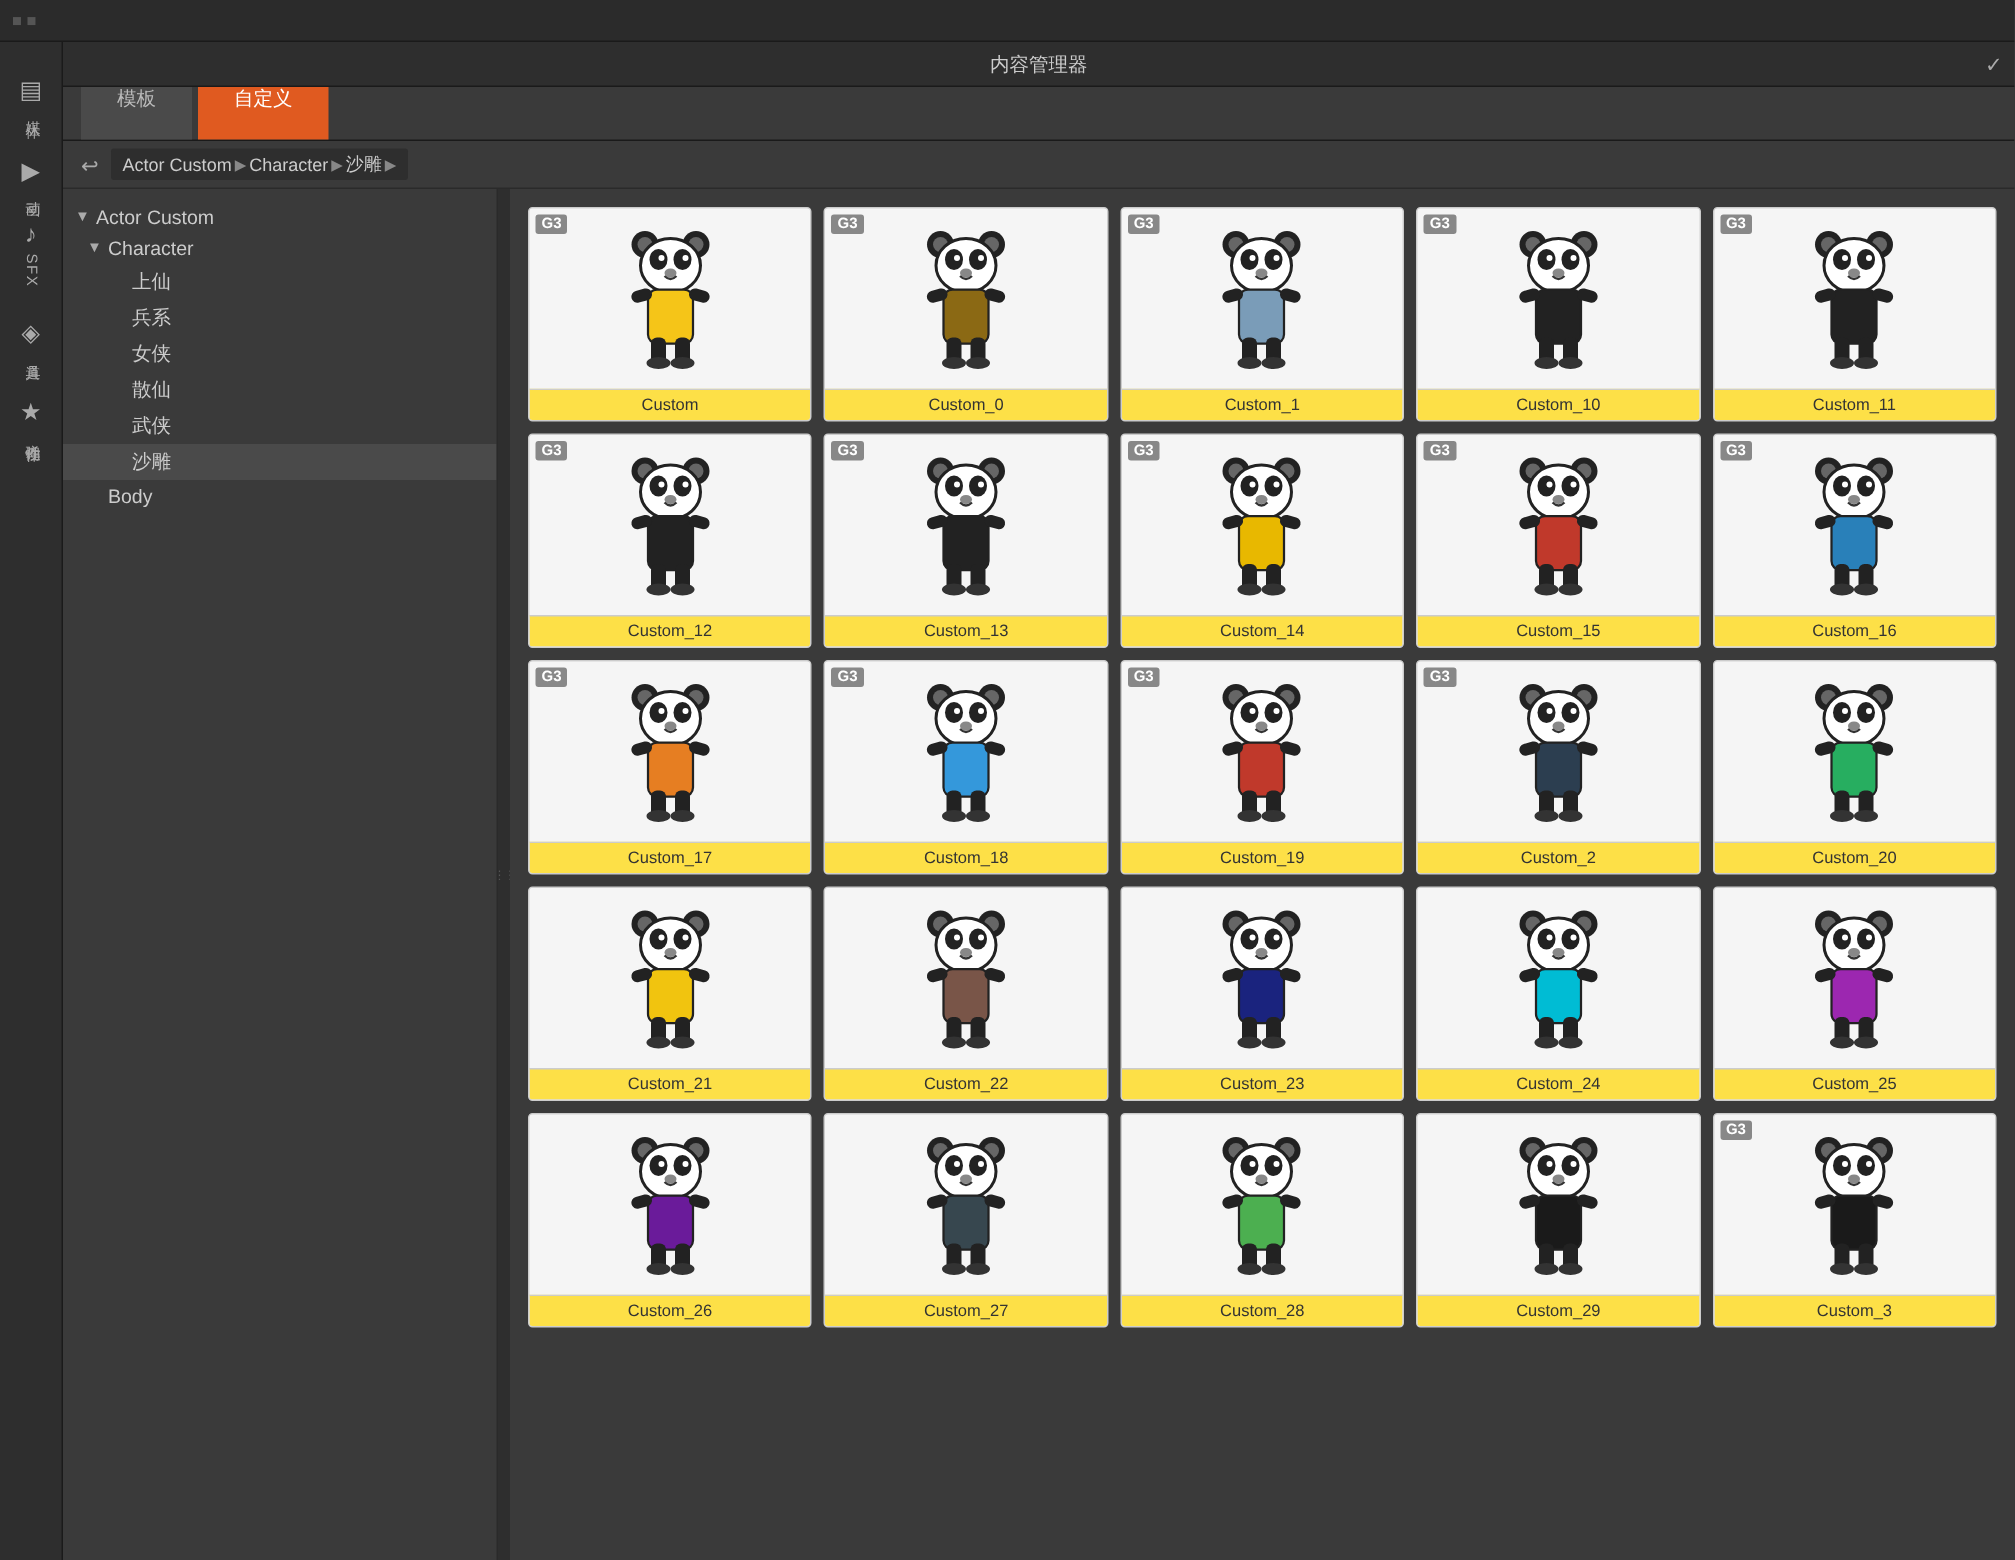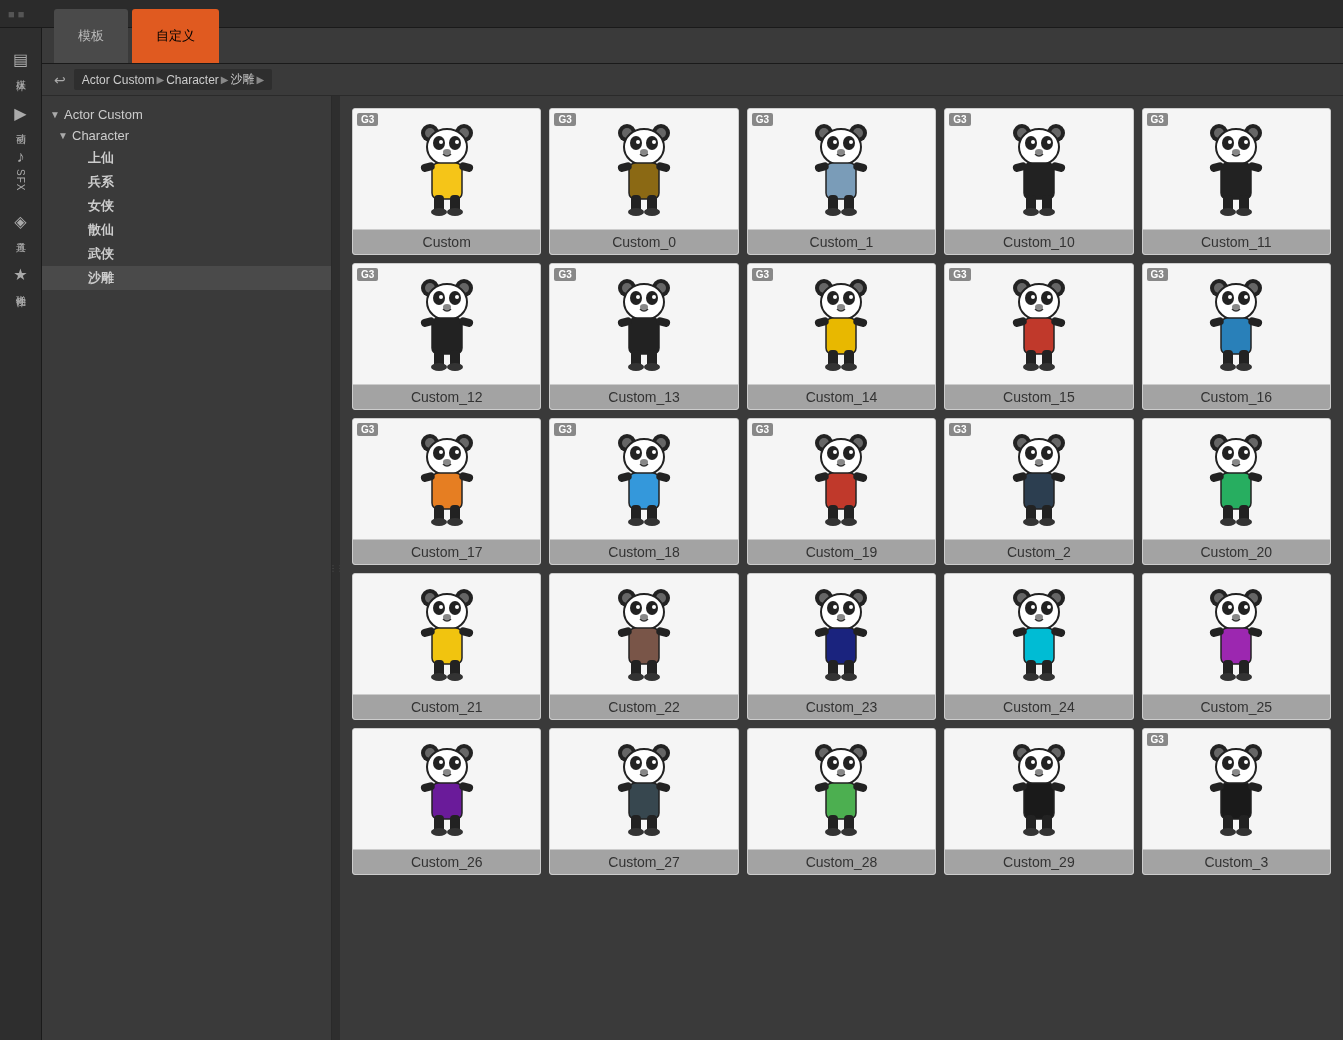--- a/index.html
+++ b/index.html
@@ -116,21 +116,21 @@
     .tab-item {
       padding: 18px 24px;
       background: #4a4a4a;
       color: #bbb;
       cursor: pointer;
       border-radius: 3px 3px 0 0;
       font-size: 13px;
     }
     .tab-item.active {
       background: #e05a20;
-      color: #000000;
+      color: #ffffff;
     }
 
     
     .breadcrumb-bar {
       height: 32px;
       background: #3a3a3a;
       display: flex;
       align-items: center;
       padding: 0 8px;
       gap: 4px;
@@ -197,21 +197,21 @@
       font-size: 13px;
     }
     .tree-node.selected { background: #4a4a4a; }
     .tree-toggle {
       width: 14px;
       font-size: 10px;
       color: #aaa;
     }
     .tree-label { flex: 1; }
     .tree-indent-1 { padding-left: 16px; }
-    .tree-indent-2 { padding-left: 32px; font-weight: bold; }
+    .tree-indent-2 { padding-left: 32px; }
 
     
     .grid-panel {
       flex: 1;
       overflow-y: auto;
       padding: 12px;
       background: #3a3a3a;
     }
     .grid-container {
       display: grid;
@@ -246,23 +246,23 @@
       color: #fff;
       font-size: 10px;
       padding: 1px 4px;
       border-radius: 2px;
       font-weight: bold;
     }
     .grid-item-label {
       width: 100%;
       text-align: center;
       padding: 4px 2px;
-      background: #a3a3a3;
+      background: #fde047;
       color: #333;
-      font-size: 14px;
+      font-size: 11px;
       border-top: 1px solid #ccc;
     }
 
     .char-svg-wrap {
       width: 80px;
       height: 100px;
       display: flex;
       align-items: center;
       justify-content: center;
     }
@@ -296,20 +296,24 @@
       <span class="icon-label">道具</span>
     </div>
     <div class="icon-item">
       <span class="icon-symbol">★</span>
       <span class="icon-label">弹性动作</span>
     </div>
   </div>
 
   <div class="content-area">
 
+    <div class="cm-header">
+      <span class="cm-title">内容管理器</span>
+      <span class="cm-close">✓</span>
+    </div>
 
     <div class="tab-bar">
       <div class="tab-item">模板</div>
       <div class="tab-item active">自定义</div>
     </div>
 
     <div class="breadcrumb-bar">
       <span class="back-btn">↩</span>
       <div class="breadcrumb-path">
         <span class="breadcrumb-seg">Actor Custom</span>
@@ -350,20 +354,24 @@
               <span class="tree-label">散仙</span>
             </div>
             <div class="tree-node tree-indent-2">
               <span class="tree-toggle"></span>
               <span class="tree-label">武侠</span>
             </div>
             <div class="tree-node selected tree-indent-2">
               <span class="tree-toggle"></span>
               <span class="tree-label">沙雕</span>
             </div>
+            <div class="tree-node tree-indent-1">
+              <span class="tree-toggle"></span>
+              <span class="tree-label">Body</span>
+            </div>
           </div>
       </div>
 
       <div class="resize-handle">
         <span>⋮⋮</span>
       </div>
 
       <div class="grid-panel">
         <div class="grid-container" id="grid-container">
             <div class="grid-item">

